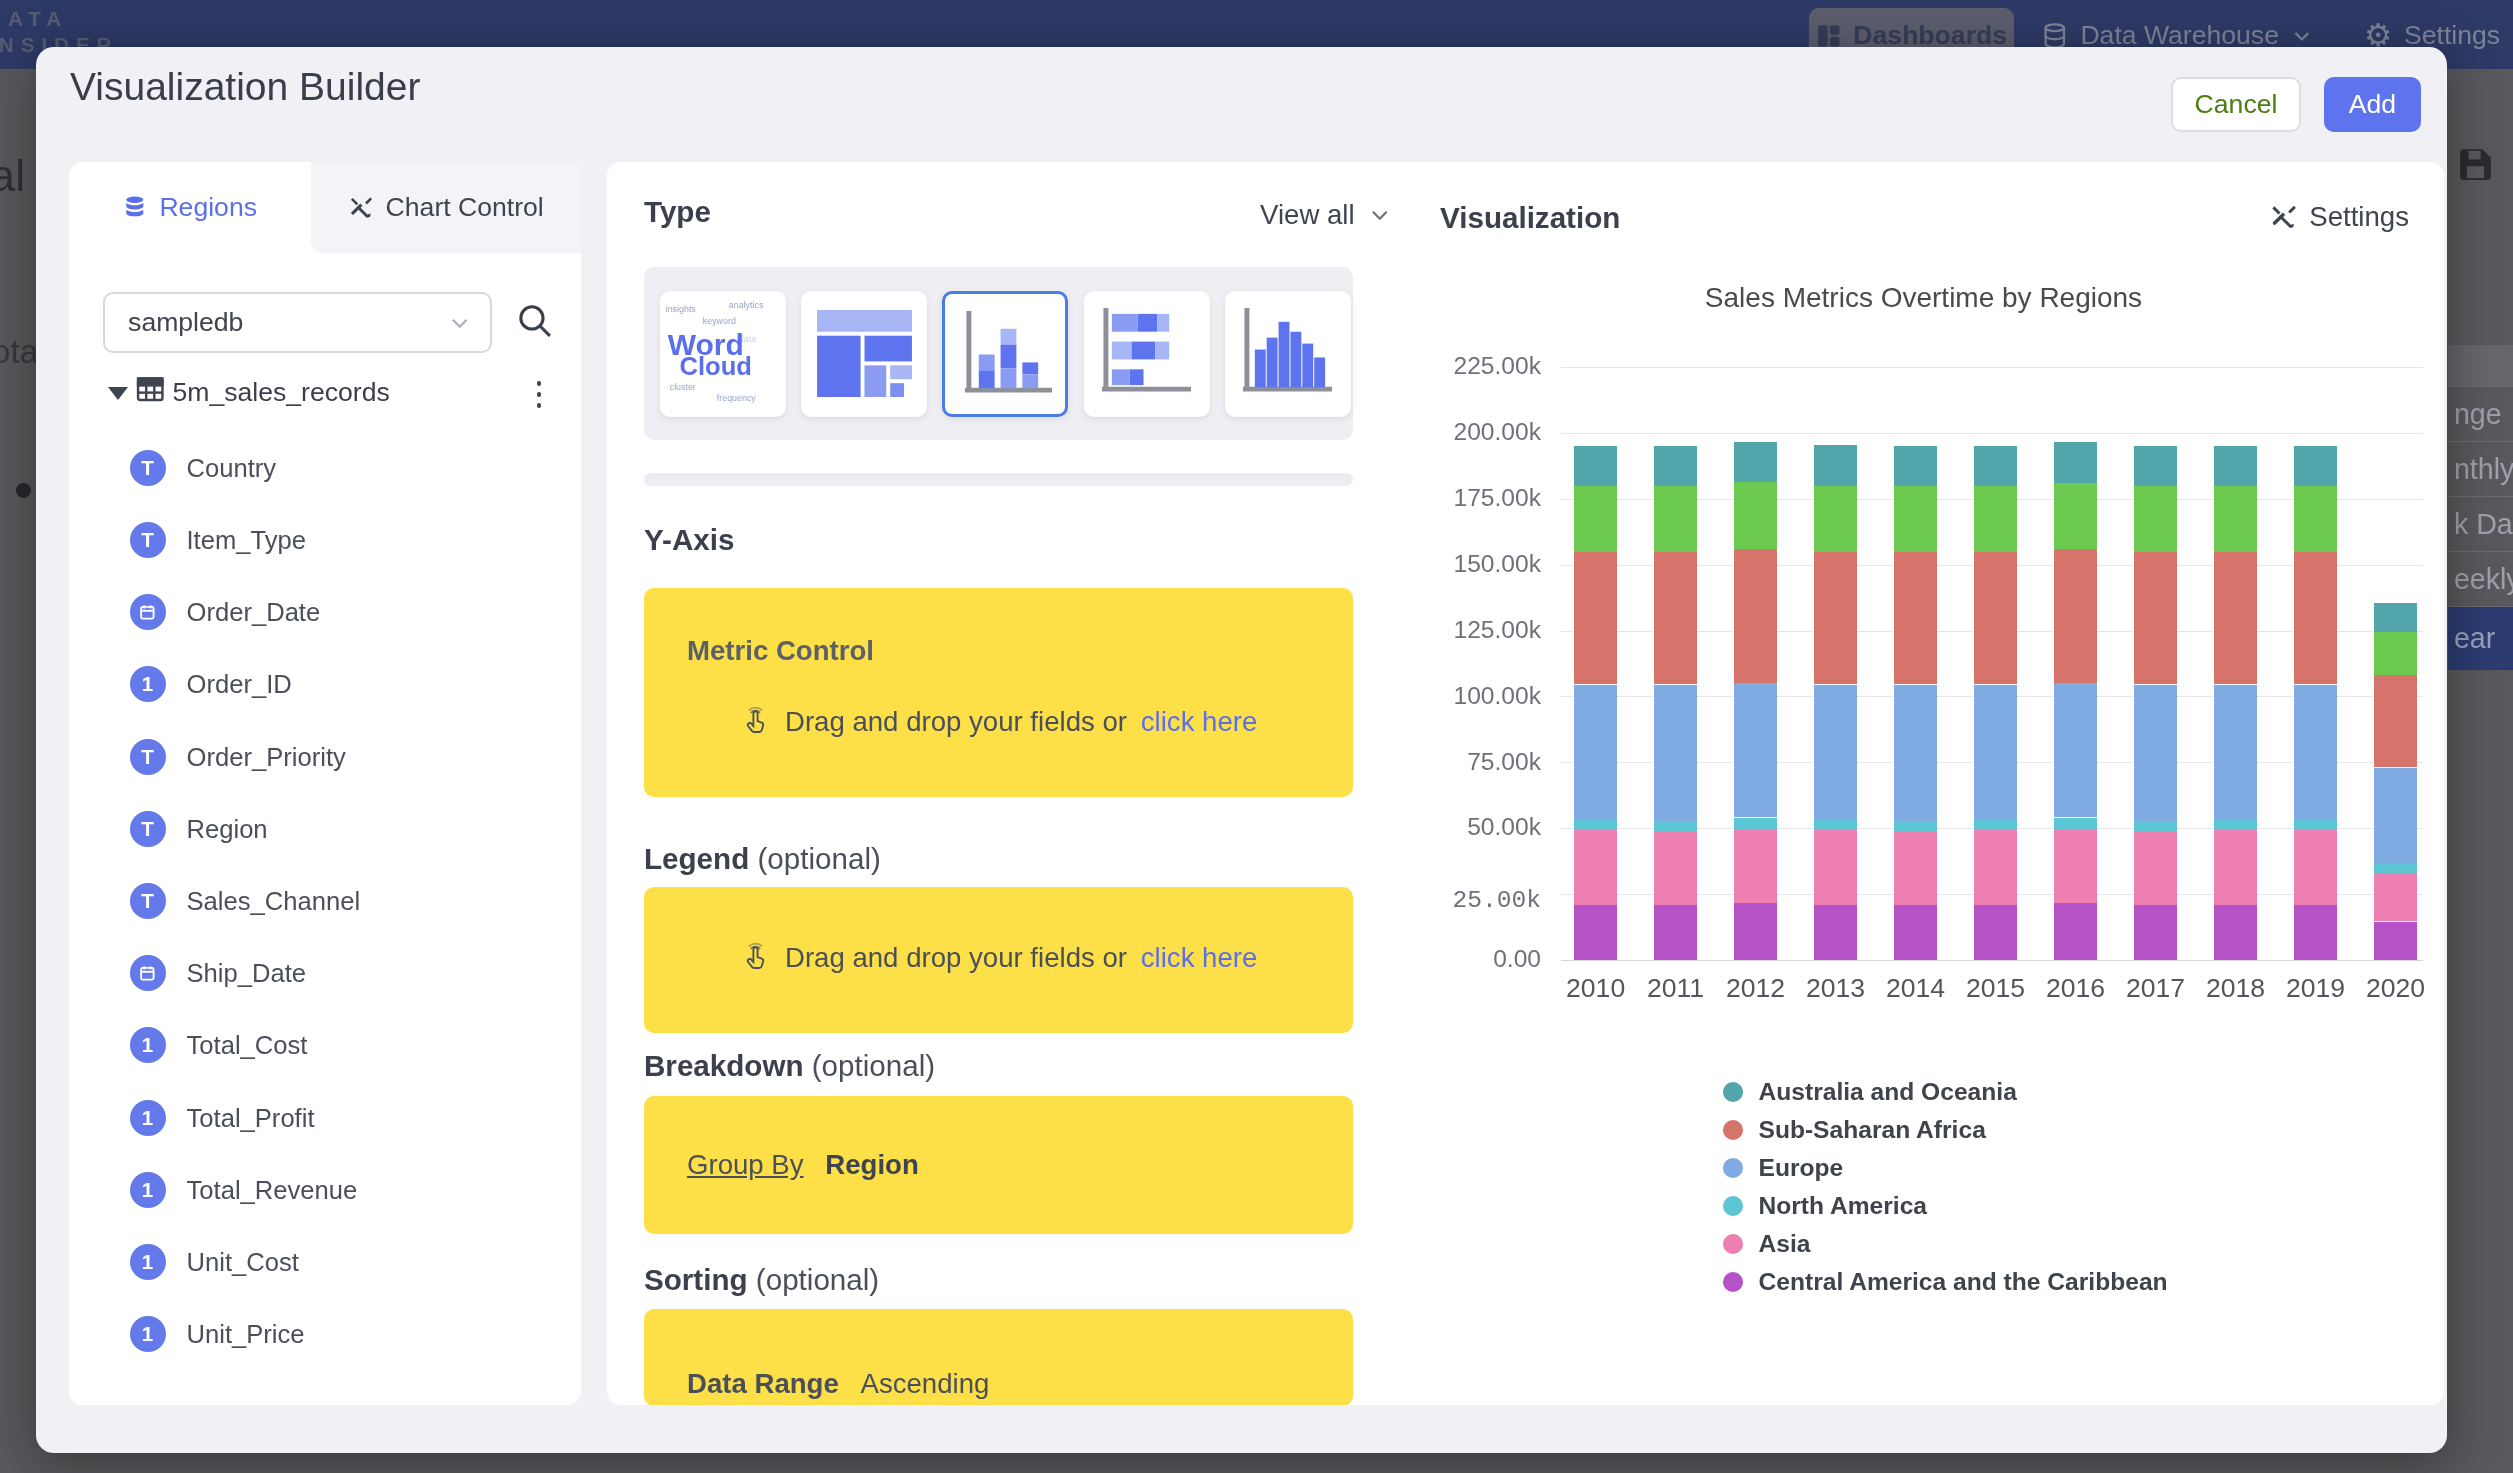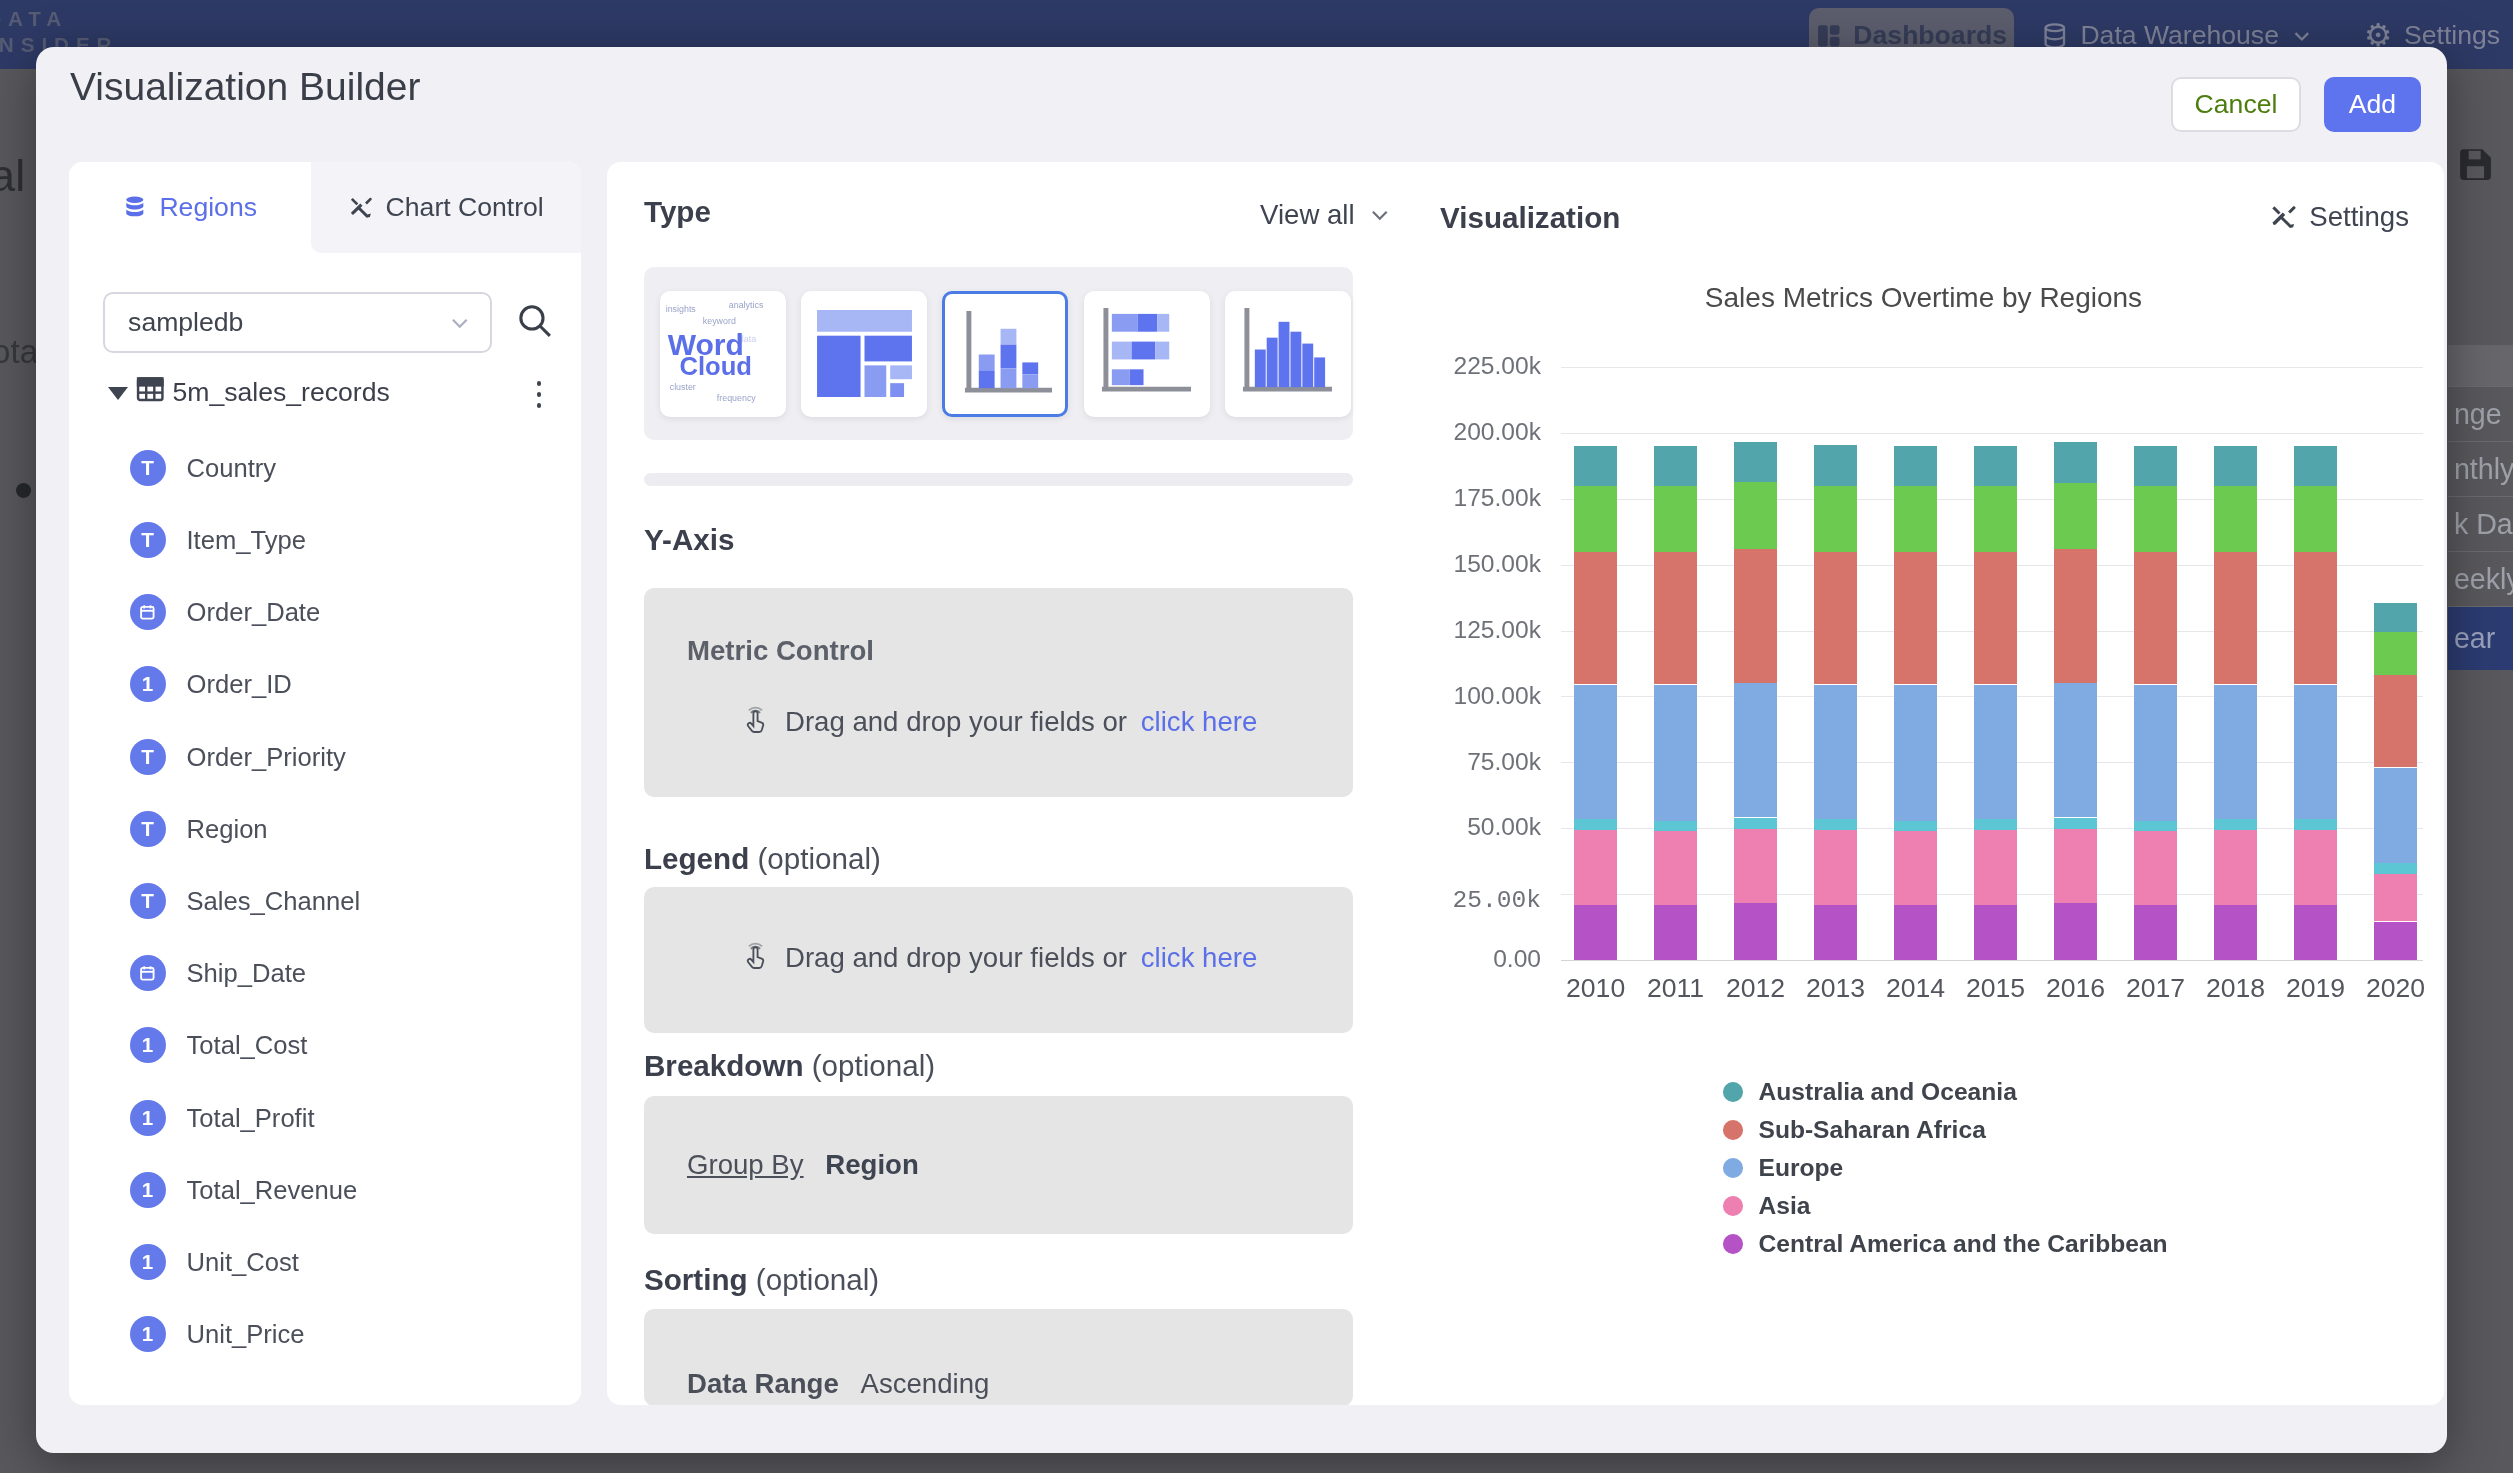--- a/index.html
+++ b/index.html
@@ -57,21 +57,21 @@
     align-items:center;justify-content:center;gap:5.9px;}
   .kebab i{width:4.9px;height:4.9px;border-radius:50%;background:#3E4450;}
   .field-row{position:absolute;left:0;width:512px;height:55px;}
   .field-ic{position:absolute;left:61px;top:8.9px;width:36px;height:36px;border-radius:50%;background:#6479EA;
     color:#fff;display:flex;align-items:center;justify-content:center;font-size:20.7px;font-weight:700;}
   .field-label{position:absolute;left:118px;top:12.8px;font-size:25.6px;color:#4A4F5A;}
 
   
   .sec-h{position:absolute;left:37px;font-size:29.6px;font-weight:700;color:#3B404C;}
   .sec-h .opt{font-weight:400;color:#4A4F5A;}
-  .graybox{position:absolute;left:37px;width:709px;background:#e5e5e5;border-radius:9.9px;}
+  .graybox{position:absolute;left:37px;width:709px;background:#fde047;border-radius:9.9px;}
   #carousel{position:absolute;left:37px;top:105px;width:709px;height:173px;background:#EFEFF3;border-radius:9.9px;}
   .type-card{position:absolute;top:23.6px;width:126px;height:126px;background:#fff;border-radius:9.9px;
     box-shadow:0 2px 5.9px rgba(40,40,60,.10);box-sizing:border-box;overflow:hidden;}
   .type-card.sel{border:3px solid #4B7BE5;}
   #scroll-track{position:absolute;left:37px;top:311px;width:709px;height:12.8px;border-radius:6.9px;background:#ECECF1;}
   .drop-row{position:absolute;left:0;width:100%;display:flex;align-items:center;justify-content:center;
     gap:13.8px;font-size:27.6px;color:#4A4F5A;}
   .drop-row .link{color:#5B6FE8;}
   #metric-title{position:absolute;left:43px;top:47px;font-size:27.6px;font-weight:700;color:#5C6069;}
   #groupby-row{position:absolute;left:43px;top:0;height:100%;display:flex;align-items:center;gap:21.7px;font-size:27.6px;}
@@ -559,20 +559,24 @@
           </div>
           <div class="leg-row">
             <div class="leg-dot" style="background: rgb(214, 115, 107);"></div>
             <div class="leg-label">Sub-Saharan Africa</div>
           </div>
           <div class="leg-row">
             <div class="leg-dot" style="background: rgb(127, 170, 226);"></div>
             <div class="leg-label">Europe</div>
           </div>
           <div class="leg-row">
+            <div class="leg-dot" style="background: rgb(93, 198, 213);"></div>
+            <div class="leg-label">North America</div>
+          </div>
+          <div class="leg-row">
             <div class="leg-dot" style="background: rgb(238, 127, 177);"></div>
             <div class="leg-label">Asia</div>
           </div>
           <div class="leg-row">
             <div class="leg-dot" style="background: rgb(181, 83, 198);"></div>
             <div class="leg-label">Central America and the Caribbean</div>
           </div>
         </div>
     </div>
   </div>

